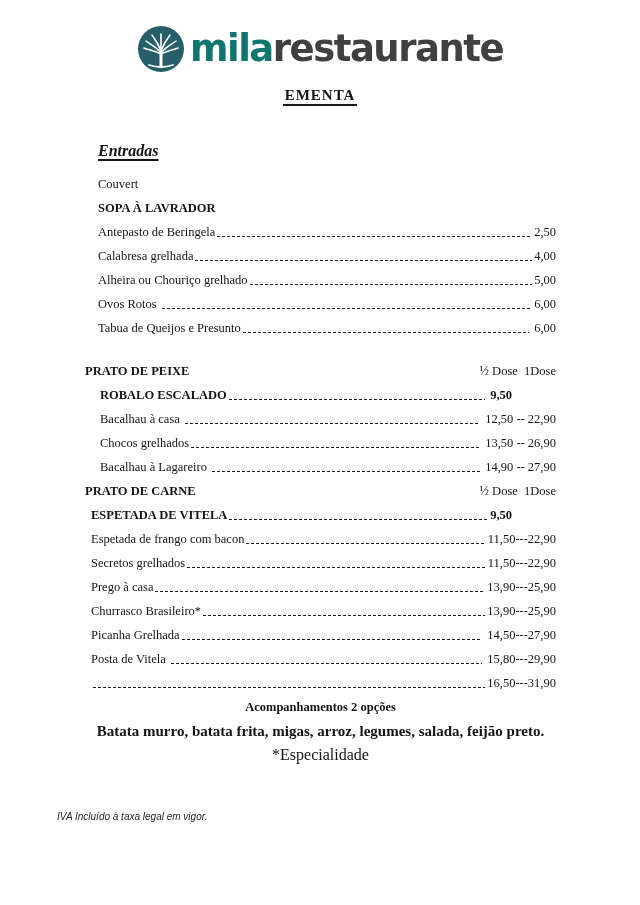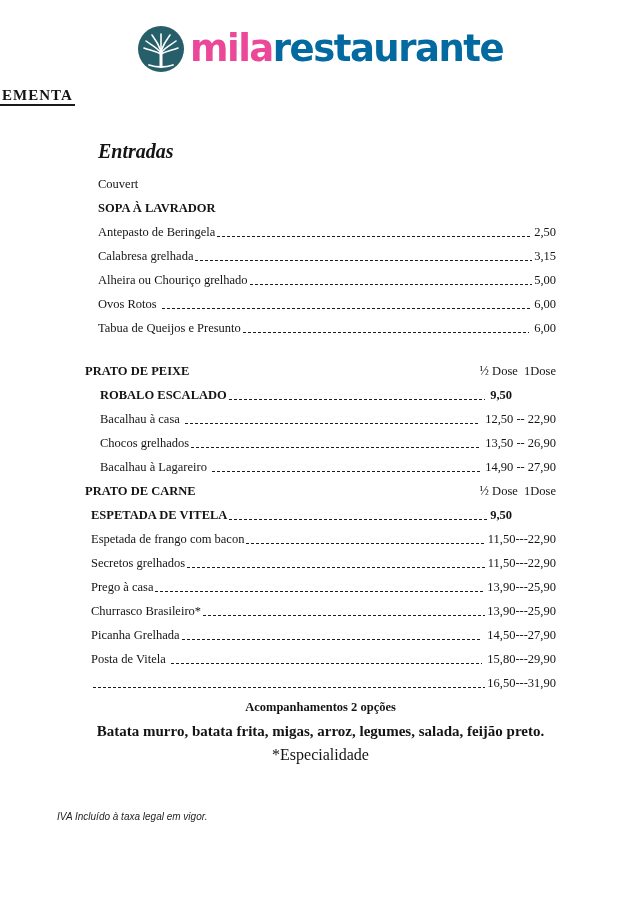--- a/index.html
+++ b/index.html
@@ -12,25 +12,25 @@
   .page{position:relative;width:640px;height:905px;background:#fff;overflow:hidden;}
 
   
   .logo{display:flex;align-items:center;justify-content:center;gap:5px;padding-top:25px;}
   .logo-icon{width:48px;height:48px;flex:0 0 auto;}
   .brand{
     font-family:"DejaVu Sans",sans-serif;
     font-weight:bold;font-size:37px;letter-spacing:-1.5px;
     line-height:48px;white-space:nowrap;
   }
-  .brand-primary{color:#ec4899;}
-  .brand-secondary{color:#0369a1;}
-
-  
-  .title-wrap{margin-top:13px;}
+  .brand-primary{color:#0f766e;}
+  .brand-secondary{color:#404040;}
+
+  
+  .title-wrap{text-align:center;margin-top:13px;}
   .page-title{
     font-weight:bold;font-size:15px;letter-spacing:1px;
     border-bottom:2px solid #1a1a1a;padding:0 2px 1px 2px;
   }
 
   
   .content{padding:0 84px 0 85px;}
   .row{display:flex;align-items:baseline;height:24px;line-height:24px;font-size:12.5px;}
   .nm,.pr,.dose{white-space:pre;}
   .leader{
@@ -38,22 +38,22 @@
     background-image:repeating-linear-gradient(to right,#1c1c1c 0 3px,transparent 3px 5px);
     background-size:100% 1px;background-repeat:no-repeat;background-position:0 16px;
   }
   .row.bold{font-weight:bold;}
   .row.bold .leader{background-size:100% 1.4px;}
   .pr-half{margin-right:44px;}
 
   .entradas{margin-left:13px;margin-top:36px;}
   .entradas-head{height:28px;line-height:22px;margin-bottom:4px;}
   .entradas-heading{
-    font-size:20px;font-weight:bold;font-style:italic;
-    text-underline-offset:3px;text-decoration-thickness:1.5px;
+    font-size:16px;font-weight:bold;font-style:italic;
+    text-decoration:underline;text-underline-offset:3px;text-decoration-thickness:1.5px;
   }
   .section{margin-top:0;}
   .section.gap-lg{margin-top:19px;}
   .section-head{font-weight:bold;justify-content:space-between;text-align:right;}
   .dose{font-weight:normal;font-size:12.5px;}
   .peixe .item{margin-left:15px;}
   .carne .item{margin-left:6px;text-align:center;}
 
   
   .acomp{text-align:center;}
@@ -109,21 +109,21 @@
         <span class="nm">SOPA À LAVRADOR</span>
       </div>
       <div class="row">
         <span class="nm">Antepasto de Beringela</span>
         <span class="leader"></span>
         <span class="pr">2,50</span>
       </div>
       <div class="row">
         <span class="nm">Calabresa grelhada</span>
         <span class="leader"></span>
-        <span class="pr">3,15</span>
+        <span class="pr">4,00</span>
       </div>
       <div class="row">
         <span class="nm">Alheira ou Chouriço grelhado</span>
         <span class="leader"></span>
         <span class="pr">5,00</span>
       </div>
       <div class="row">
         <span class="nm">Ovos Rotos </span>
         <span class="leader"></span>
         <span class="pr">6,00</span>

